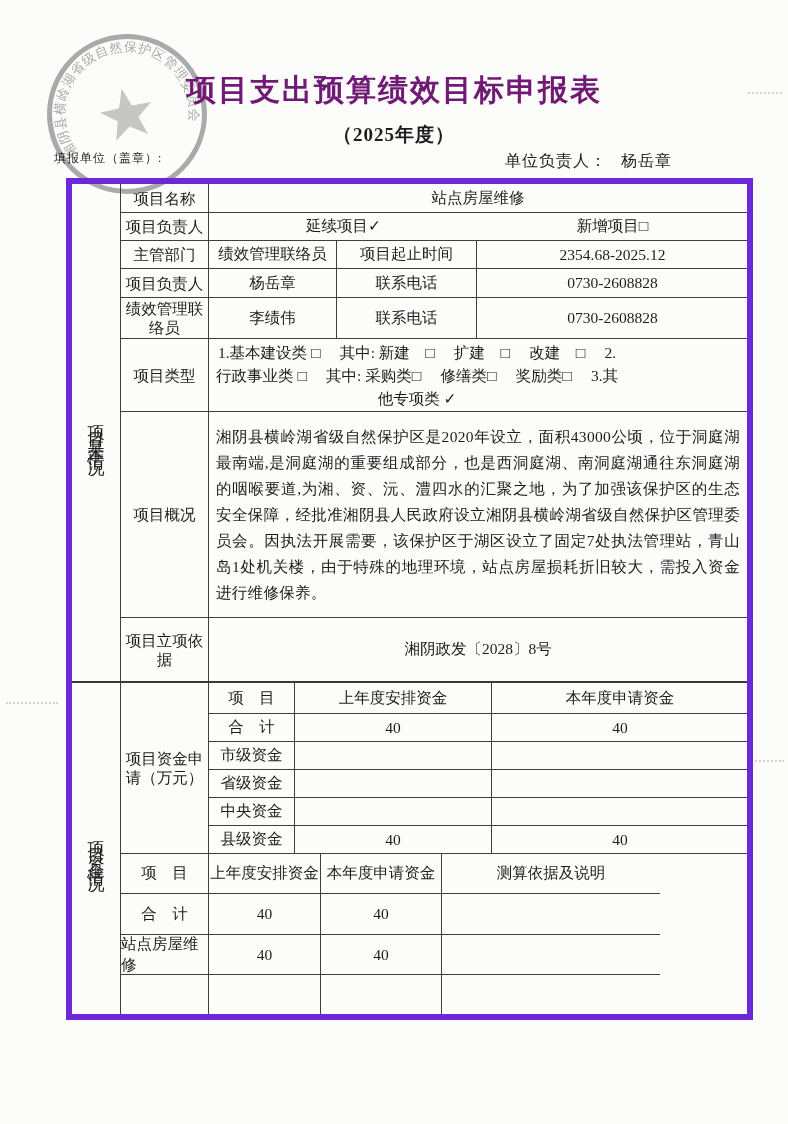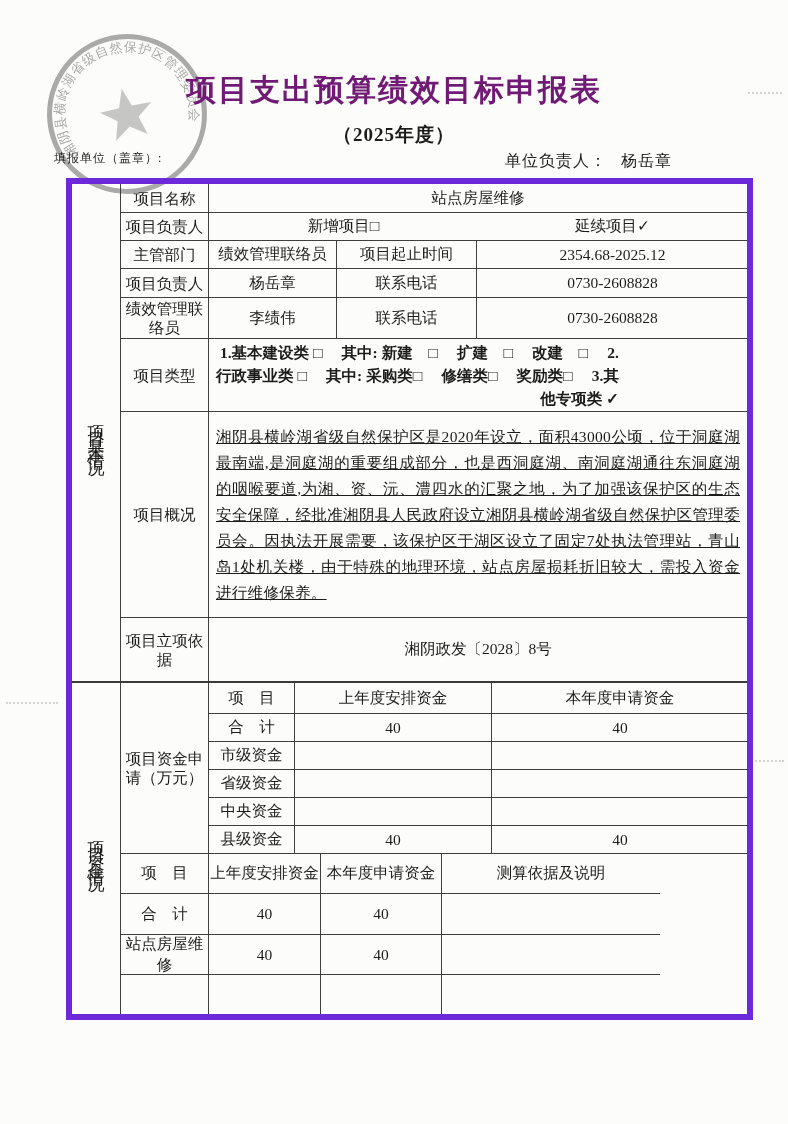--- a/index.html
+++ b/index.html
@@ -51,35 +51,35 @@
   .cell.grow{flex:1;}
   .bl{border-left:1px solid #3f3f3f;}
   .w127{width:127px;flex:0 0 127px;}
   .w140{width:140px;flex:0 0 140px;}
   .w272{width:272px;flex:0 0 272px;}
   .attr-cell{flex:1;display:flex;align-items:center;}
   .attr-cell span{flex:1;text-align:center;}
   .type-text{
     flex:1;display:flex;align-items:center;
     padding:4px 7px;box-sizing:border-box;
-    white-space:pre-wrap;line-height:23px;text-align:right;font-weight:bold;
+    white-space:pre-wrap;line-height:23px;text-align:center;
   }
   .overview-text{
     flex:1;display:flex;align-items:center;
     padding:6px 7px;box-sizing:border-box;
-    line-height:26px;letter-spacing:.3px;text-align:justify;text-decoration:underline;
+    line-height:26px;letter-spacing:.3px;text-align:justify;
   }
   
   .block{display:flex;}
   .block + .block{border-top:1px solid #3f3f3f;}
   .grid{display:grid;}
   .gridA{grid-template-columns:85px 197px 257px;grid-template-rows:30px 28px 28px 28px 28px 28px;}
   .gridB{grid-template-columns:87px 112px 121px 219px;grid-template-rows:39px 41px 40px 40px;}
   .gc{
-    display:flex;align-items:center;justify-content:center;text-align:center;
+    display:flex;align-items:center;justify-content:center;text-align:left;
     box-sizing:border-box;min-width:0;
   }
   .gc.bt{border-top:1px solid #3f3f3f;}
 </style>
 </head>
 <body>
 
 <div class="sheet">
 
   <svg class="stamp" width="174" height="172" viewBox="0 0 200 200">
@@ -111,22 +111,22 @@
       <div class="sec-rows">
 
         <div class="row" style="height:28px">
           <div class="lab">项目名称</div>
           <div class="cell grow">站点房屋维修</div>
         </div>
 
         <div class="row" style="height:27px">
           <div class="lab">项目负责人</div>
           <div class="attr-cell">
+            <span>延续项目✓</span>
             <span>新增项目□</span>
-            <span>延续项目✓</span>
           </div>
         </div>
 
         <div class="row" style="height:27px">
           <div class="lab">主管部门</div>
           <div class="cell w127">绩效管理联络员</div>
           <div class="cell w140 bl">项目起止时间</div>
           <div class="cell w272 bl">2354.68-2025.12</div>
         </div>
 

